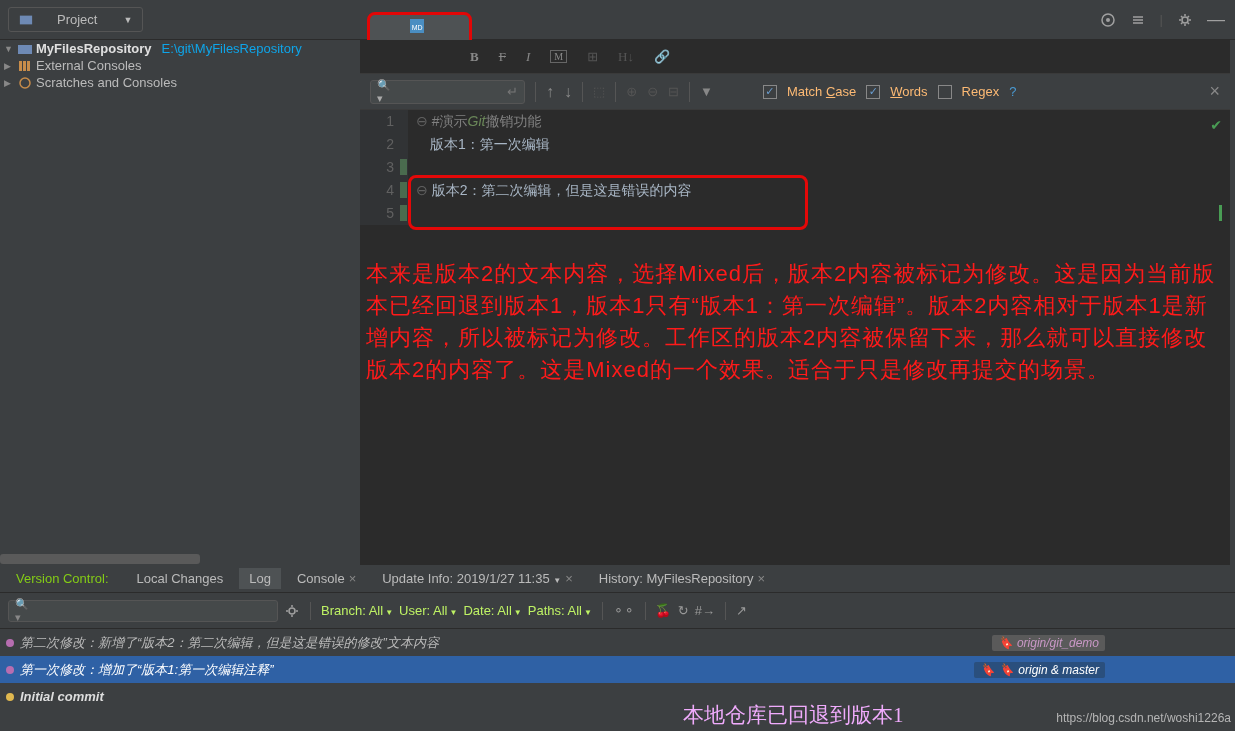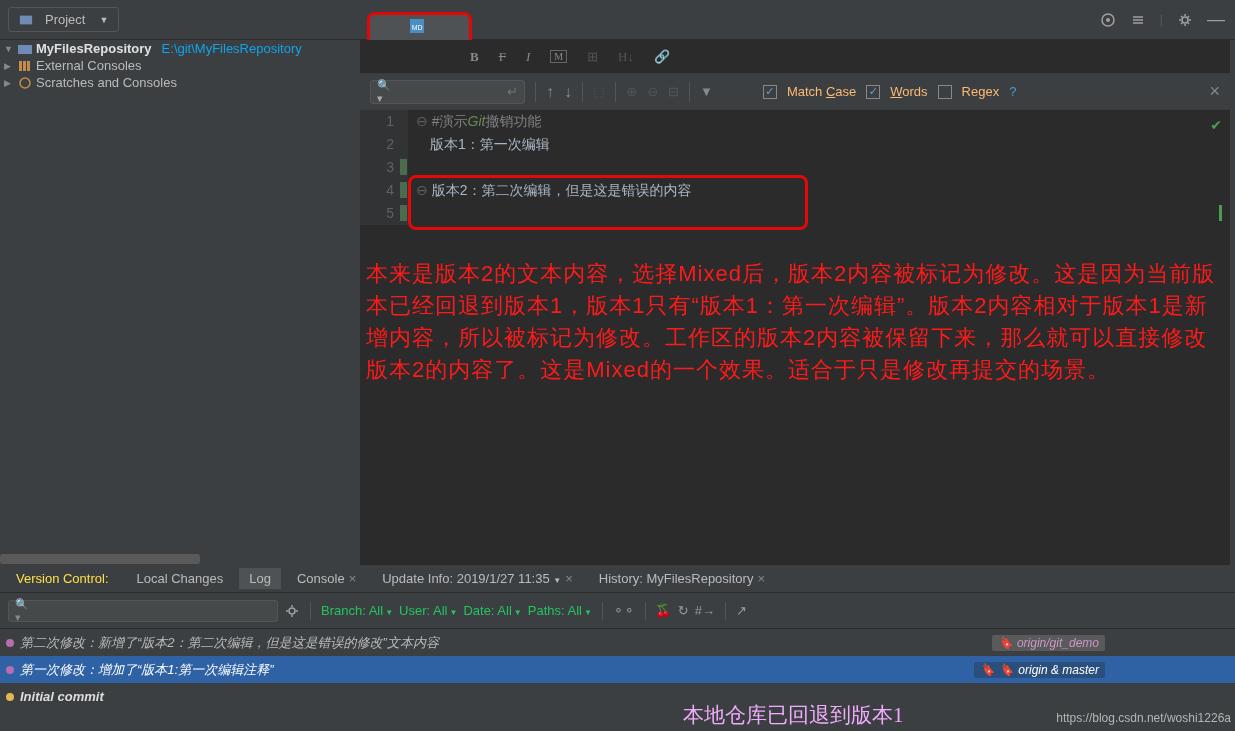--- a/index.html
+++ b/index.html
@@ -1,20 +1,20 @@
 <!DOCTYPE html>
 <html><head>
 <meta charset="utf-8">
 <style>
 * { margin: 0; padding: 0; box-sizing: border-box; font-family: Arial, sans-serif; }
 body { background: #3c3f41; color: #bbbbbb; font-size: 13px; overflow: hidden; width: 1235px; height: 731px; position: relative; }
 
 
 .top-bar { height: 40px; background: #3c3f41; display: flex; align-items: center; border-bottom: 1px solid #2b2b2b; }
-.project-label { display: flex; align-items: center; gap: 12px; padding: 4px 10px; border: 1px solid #555; border-radius: 3px; margin-left: 8px; cursor: pointer; }
+.project-label { display: flex; align-items: center; gap: 24px; padding: 4px 10px; border: 1px solid #555; border-radius: 3px; margin-left: 8px; cursor: pointer; }
 .project-label svg { width: 14px; height: 14px; fill: #6e8ab5; }
 .project-label .dd { font-size: 9px; margin-left: 2px; }
 .top-icons { display: flex; gap: 14px; margin-left: auto; margin-right: 10px; align-items: center; }
 .top-icons .ic { width: 16px; height: 16px; cursor: pointer; fill: #a0a0a0; }
 
 
 .tab-container { position: absolute; top: 12px; left: 367px; display: flex; }
 .tab { background: #4e5254; color: #4a9bd4; padding: 4px 14px 4px 8px; display: flex; align-items: center; gap: 6px; border: 3px solid #e20606; border-radius: 8px; flex-direction: column; }
 .tab-icon { width: 14px; height: 14px; }
 
@@ -58,27 +58,27 @@
 
 
 .annotation { position: absolute; top: 148px; left: 6px; right: 10px; color: #ff1a1a; font-size: 22px; line-height: 32px; letter-spacing: 1px; font-family: "Microsoft YaHei", sans-serif; }
 
 
 .bottom-area { position: absolute; top: 565px; left: 0; right: 0; bottom: 0; background: #3c3f41; }
 .panel-tabs { height: 28px; display: flex; align-items: center; gap: 6px; padding-left: 4px; border-bottom: 1px solid #2b2b2b; }
 .ptab { padding: 3px 10px; color: #bbb; cursor: pointer; }
 .ptab.active { background: #4e5254; }
 .ptab .x { color: #888; margin-left: 4px; }
-.vc-title { color: #fde047; padding: 3px 12px; }
+.vc-title { color: #84cc16; padding: 3px 12px; }
 
 
 .filter-bar { height: 36px; border-bottom: 1px solid #2b2b2b; display: flex; align-items: center; padding: 0 8px; gap: 6px; }
 .filter-search { background: #45494a; border: 1px solid #555; border-radius: 3px; height: 22px; width: 270px; display: flex; align-items: center; padding: 0 6px; }
 .filter-search input { background: none; border: none; outline: none; color: #ddd; width: 100%; }
-.filter-drop { color: #22c55e; cursor: pointer; white-space: nowrap; }
+.filter-drop { color: #bef264; cursor: pointer; white-space: nowrap; }
 .filter-drop .dd { font-size: 8px; margin-left: 2px; }
 .fb-sep { width: 1px; height: 18px; background: #555; margin: 0 4px; }
 .fb-ic { color: #999; cursor: pointer; }
 
 
 .commits { }
 .commit-row { height: 27px; display: flex; align-items: center; padding-left: 6px; position: relative; font-size: 13px; font-style: italic; }
 .commit-row.sel { background: #2f61a5; color: #fff; }
 .commit-row .dot { width: 8px; height: 8px; border-radius: 50%; margin-right: 6px; }
 .dot.p1 { background: #b76db0; }

